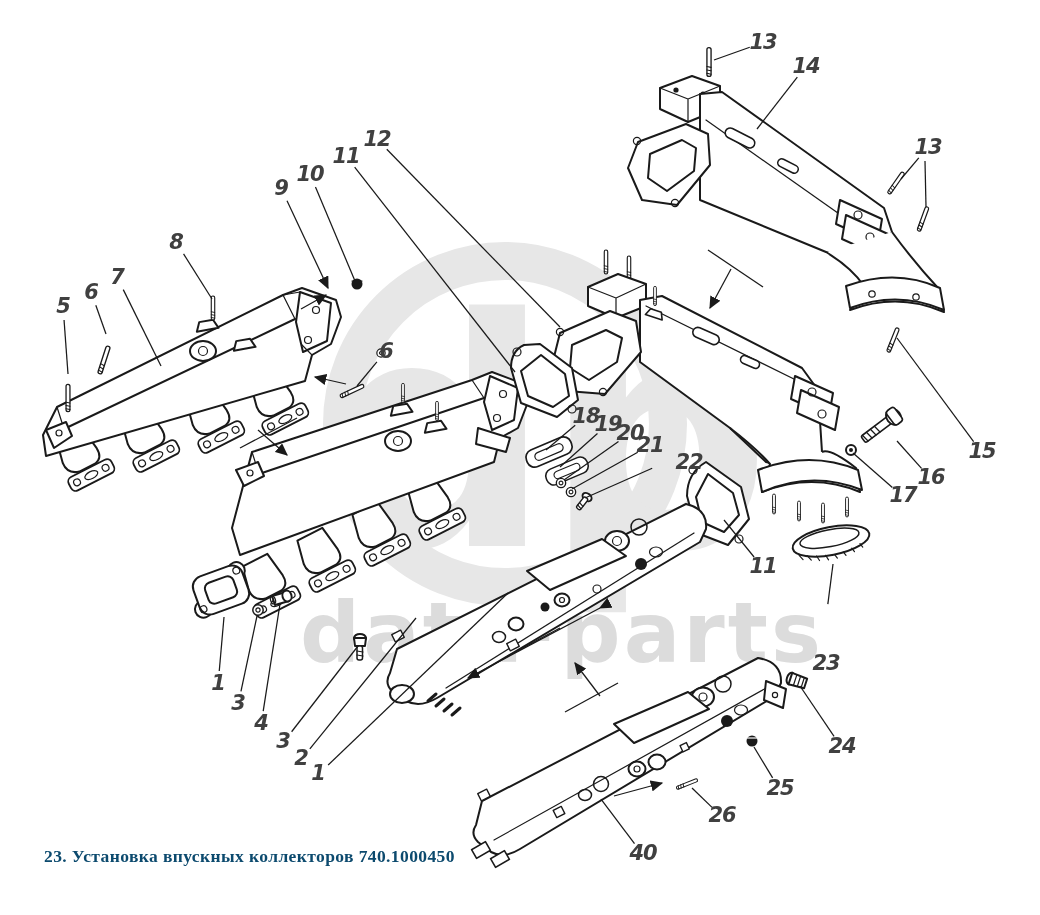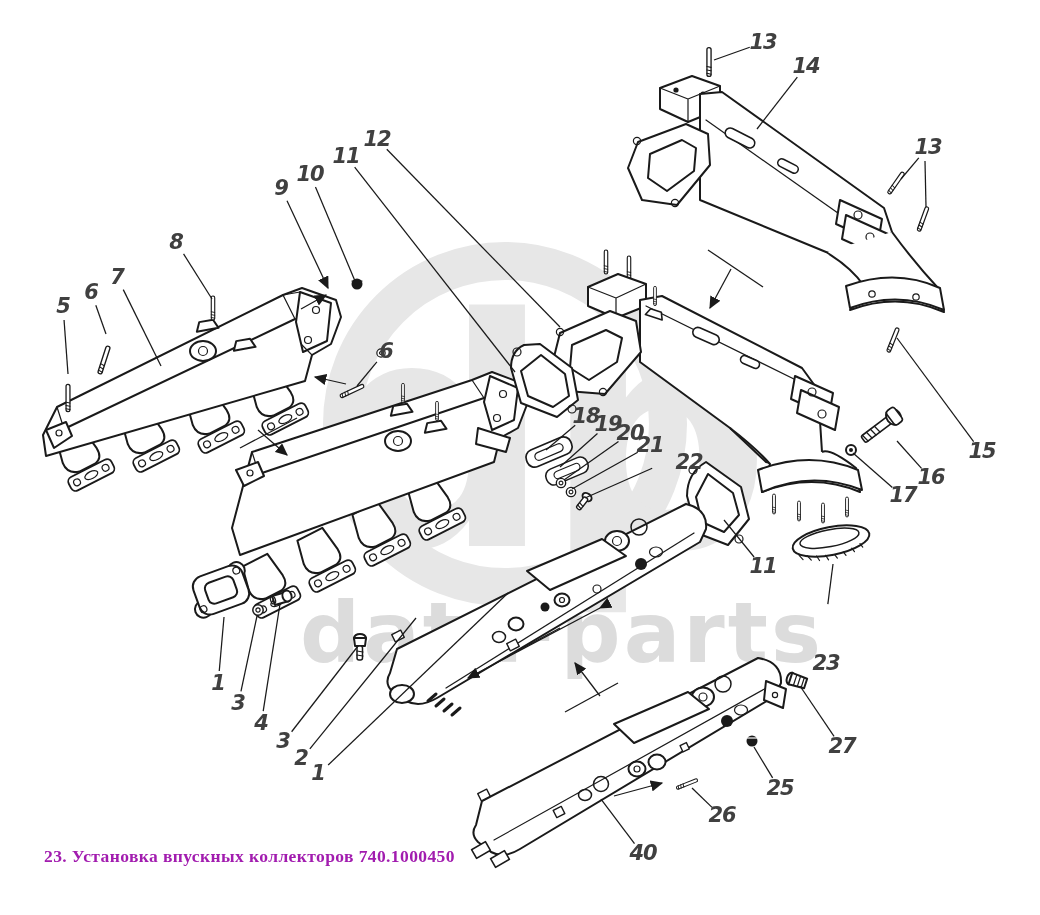--- a/index.html
+++ b/index.html
@@ -13,21 +13,21 @@
   .t{stroke-width:1.2;}
   .w15{stroke-width:1.5;}
   .fd{fill:#1a1a1a;stroke:none;}
   .ld{fill:none;stroke:#1a1a1a;stroke-width:1.25;}
   
   .callout{position:absolute;transform:translate(-50%,-55%);
            font:italic 700 21px "DejaVu Sans",sans-serif;color:#404040;
            letter-spacing:-1px;white-space:nowrap;}
   .caption{position:absolute;left:44px;top:846px;
            font:600 17.5px "Liberation Serif","DejaVu Serif",serif;
-           color:#a21caf;letter-spacing:0.4px;white-space:nowrap;}
+           color:#0c4a6e;letter-spacing:0.4px;white-space:nowrap;}
   .wm-word{font:700 84px "DejaVu Sans",sans-serif;letter-spacing:3px;}
   .wm-mono{font:700 318px "DejaVu Sans",sans-serif;letter-spacing:-8px;}
 </style>
 </head>
 <body>
 
 <div class="stage">
 
 <svg id="art" width="1040" height="915" viewBox="0 0 1040 915">
   <defs>
@@ -420,21 +420,21 @@
       <div class="callout" style="left: 982px; top: 452px;">15</div>
       <div class="callout" style="left: 931px; top: 478px;">16</div>
       <div class="callout" style="left: 903px; top: 496px;">17</div>
       <div class="callout" style="left: 586px; top: 417px;">18</div>
       <div class="callout" style="left: 608px; top: 425px;">19</div>
       <div class="callout" style="left: 630px; top: 434px;">20</div>
       <div class="callout" style="left: 650px; top: 446px;">21</div>
       <div class="callout" style="left: 665px; top: 463px; margin-left: 24px;">22</div>
       <div class="callout" style="left: 763px; top: 567px;">11</div>
       <div class="callout" style="left: 826px; top: 617px; margin-top: 47px;">23</div>
-      <div class="callout" style="left: 842px; top: 747px;">27</div>
+      <div class="callout" style="left: 842px; top: 747px;">24</div>
       <div class="callout" style="left: 780px; top: 789px;">25</div>
       <div class="callout" style="left: 722px; top: 816px;">26</div>
       <div class="callout" style="left: 643px; top: 854px;">40</div>
       <div class="callout" style="left: 218px; top: 684px;">1</div>
       <div class="callout" style="left: 238px; top: 704px;">3</div>
       <div class="callout" style="left: 261px; top: 724px;">4</div>
       <div class="callout" style="left: 283px; top: 742px;">3</div>
       <div class="callout" style="left: 301px; top: 759px;">2</div>
       <div class="callout" style="left: 318px; top: 774px;">1</div>
     </div>

